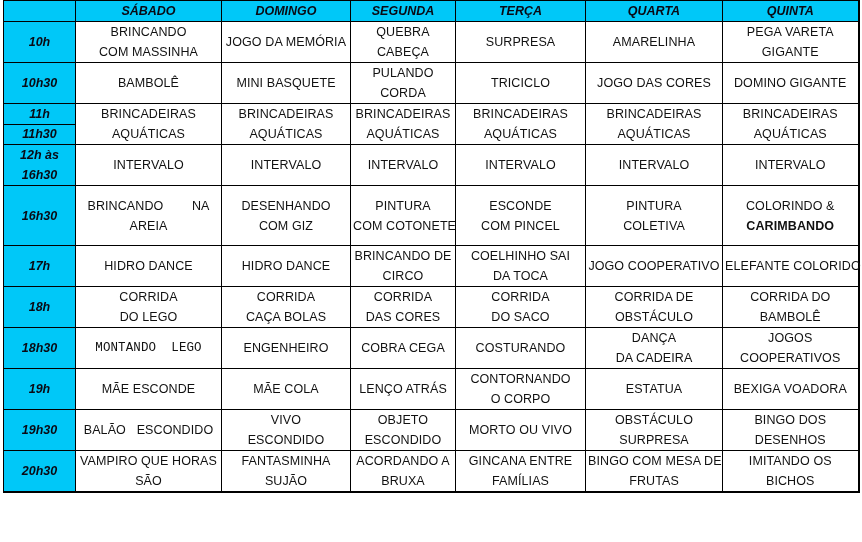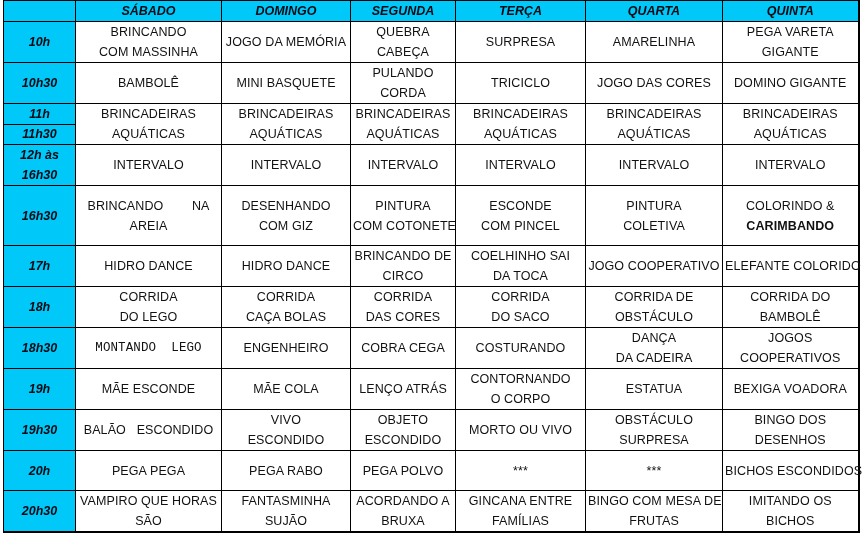--- a/index.html
+++ b/index.html
@@ -306,43 +306,20 @@
           </td>
           <td class="act">
             <span class="line" style="white-space: pre;">OBSTÁCULO</span>
             <span class="line" style="white-space: pre; text-align: center;">SURPRESA</span>
           </td>
           <td class="act last">
             <span class="line" style="white-space: pre;">BINGO DOS</span>
             <span class="line" style="white-space: pre;">DESENHOS</span>
           </td>
         </tr>
-        <tr style="height: 40px;">
-          <td class="time">
-            <span class="line">20h</span>
-          </td>
-          <td class="act">
-            <span class="line" style="white-space: pre;">PEGA PEGA</span>
-          </td>
-          <td class="act">
-            <span class="line" style="white-space: pre;">PEGA RABO</span>
-          </td>
-          <td class="act">
-            <span class="line" style="white-space: pre;">PEGA POLVO</span>
-          </td>
-          <td class="act">
-            <span class="line" style="white-space: pre;">***</span>
-          </td>
-          <td class="act">
-            <span class="line" style="white-space: pre;">***</span>
-          </td>
-          <td class="act last">
-            <span class="line" style="white-space: pre;">BICHOS ESCONDIDOS</span>
-          </td>
-        </tr>
         <tr class="last-row" style="height: 40px;">
           <td class="time">
             <span class="line">20h30</span>
           </td>
           <td class="act">
             <span class="line" style="white-space: pre;">VAMPIRO QUE HORAS</span>
             <span class="line" style="white-space: pre;">SÃO</span>
           </td>
           <td class="act">
             <span class="line" style="white-space: pre;">FANTASMINHA</span>

